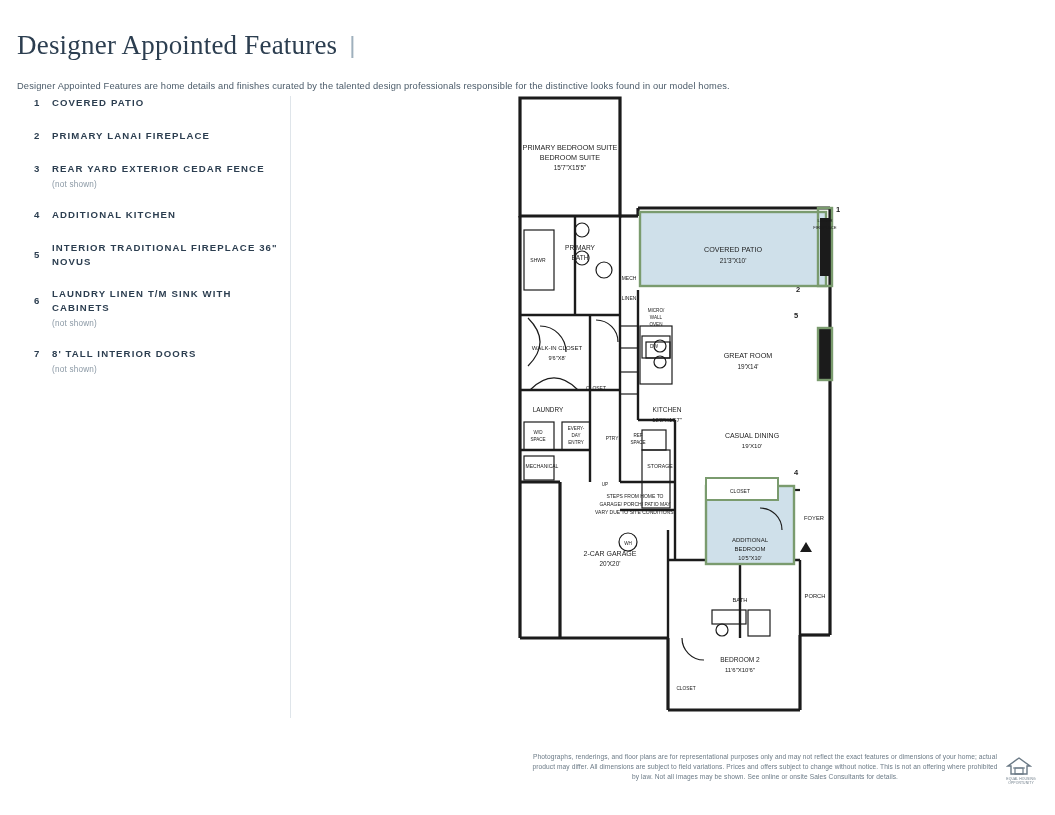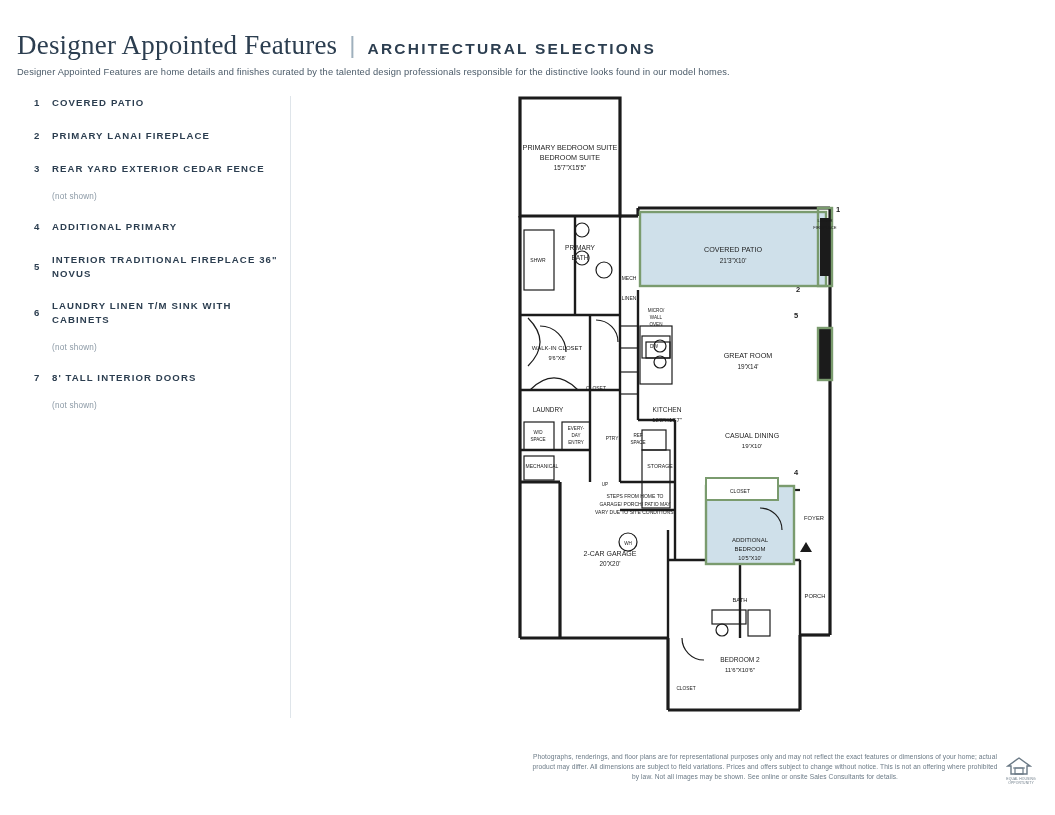--- a/index.html
+++ b/index.html
@@ -46,21 +46,21 @@
     position: relative;
     top: -1px;
   }
   .title-sub {
     font-size: 15.5px;
     letter-spacing: 2.2px;
     color: #2c3e50;
     font-weight: 600;
   }
   .subtitle {
-    margin-top: 6px;
+    margin-top: 20px;
     font-size: 9.3px;
     color: #4a5a68;
     letter-spacing: 0.15px;
   }
 
   
   .features {
     position: absolute;
     left: 34px;
     top: 96px;
@@ -86,21 +86,21 @@
     font-size: 9.6px;
     font-weight: 700;
     letter-spacing: 1.1px;
     color: #2c3e50;
     line-height: 1.45;
   }
   .feature-note {
     font-size: 8.2px;
     color: #8b99a5;
     letter-spacing: 0.2px;
-    margin-top: 16px;
+    margin-top: 4px;
   }
   .feature.tall .feature-num { padding-top: 8px; }
 
   
   .v-divider {
     position: absolute;
     left: 290px;
     top: 96px;
     width: 1px;
     height: 622px;
@@ -156,21 +156,20 @@
 </style>
 </head>
 <body>
 
 <div class="page">
 
   <div class="header">
     <div class="title-row">
       <span class="title-main">Designer Appointed Features</span>
       <span class="title-divider">|</span>
-      <span class="title-sub">ARCHITECTURAL SELECTIONS</span>
     </div>
     <div class="subtitle">Designer Appointed Features are home details and finishes curated by the talented design professionals responsible for the distinctive looks found in our model homes.</div>
   </div>
 
   <div class="features">
     <div class="feature">
       <div class="feature-num">1</div>
       <div class="feature-body">
         <div class="feature-label">COVERED PATIO</div>
       </div>
@@ -184,21 +183,21 @@
     <div class="feature">
       <div class="feature-num">3</div>
       <div class="feature-body">
         <div class="feature-label">REAR YARD EXTERIOR CEDAR FENCE</div>
         <div class="feature-note">(not shown)</div>
       </div>
     </div>
     <div class="feature">
       <div class="feature-num">4</div>
       <div class="feature-body">
-        <div class="feature-label">ADDITIONAL PRIMARY</div>
+        <div class="feature-label">ADDITIONAL KITCHEN</div>
       </div>
     </div>
     <div class="feature tall">
       <div class="feature-num">5</div>
       <div class="feature-body">
         <div class="feature-label">INTERIOR TRADITIONAL FIREPLACE 36" NOVUS</div>
       </div>
     </div>
     <div class="feature tall">
       <div class="feature-num">6</div>

